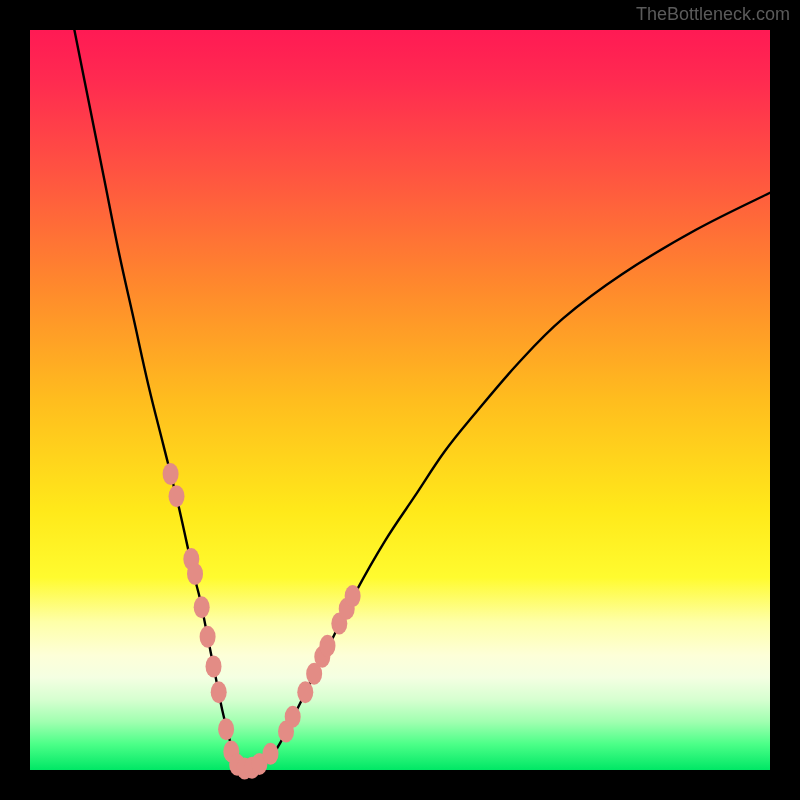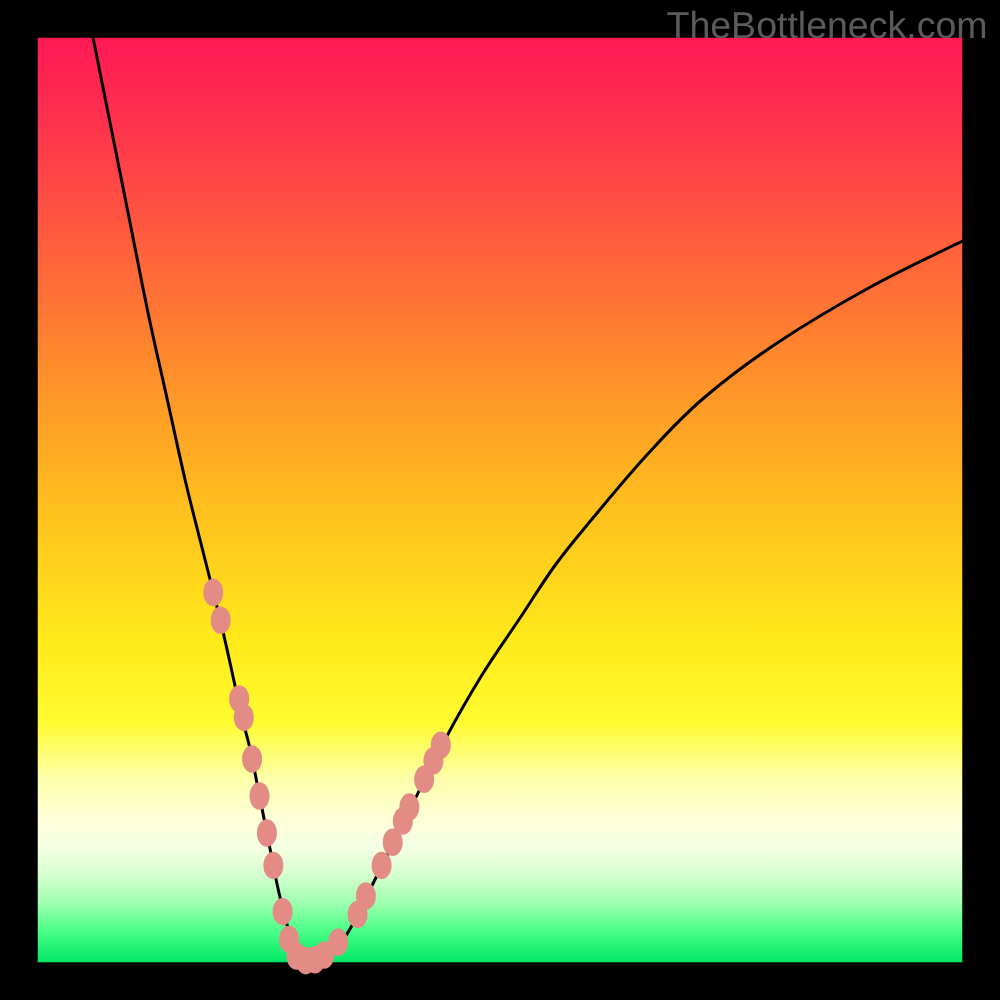--- a/index.html
+++ b/index.html
@@ -32,21 +32,21 @@
     left: 0;
     top: 0;
     width: 100%;
     height: 100%;
   }
   .watermark {
     position: absolute;
     top: 4px;
     right: 10px;
     color: #5b5b5b;
-    font-size: 30px;
+    font-size: 18px;
     font-weight: 400;
     letter-spacing: 0px;
     font-family: Arial, Helvetica, sans-serif;
   }
   svg.curve {
     position: absolute;
     left: 0;
     top: 0;
     width: 740px;
     height: 740px;

